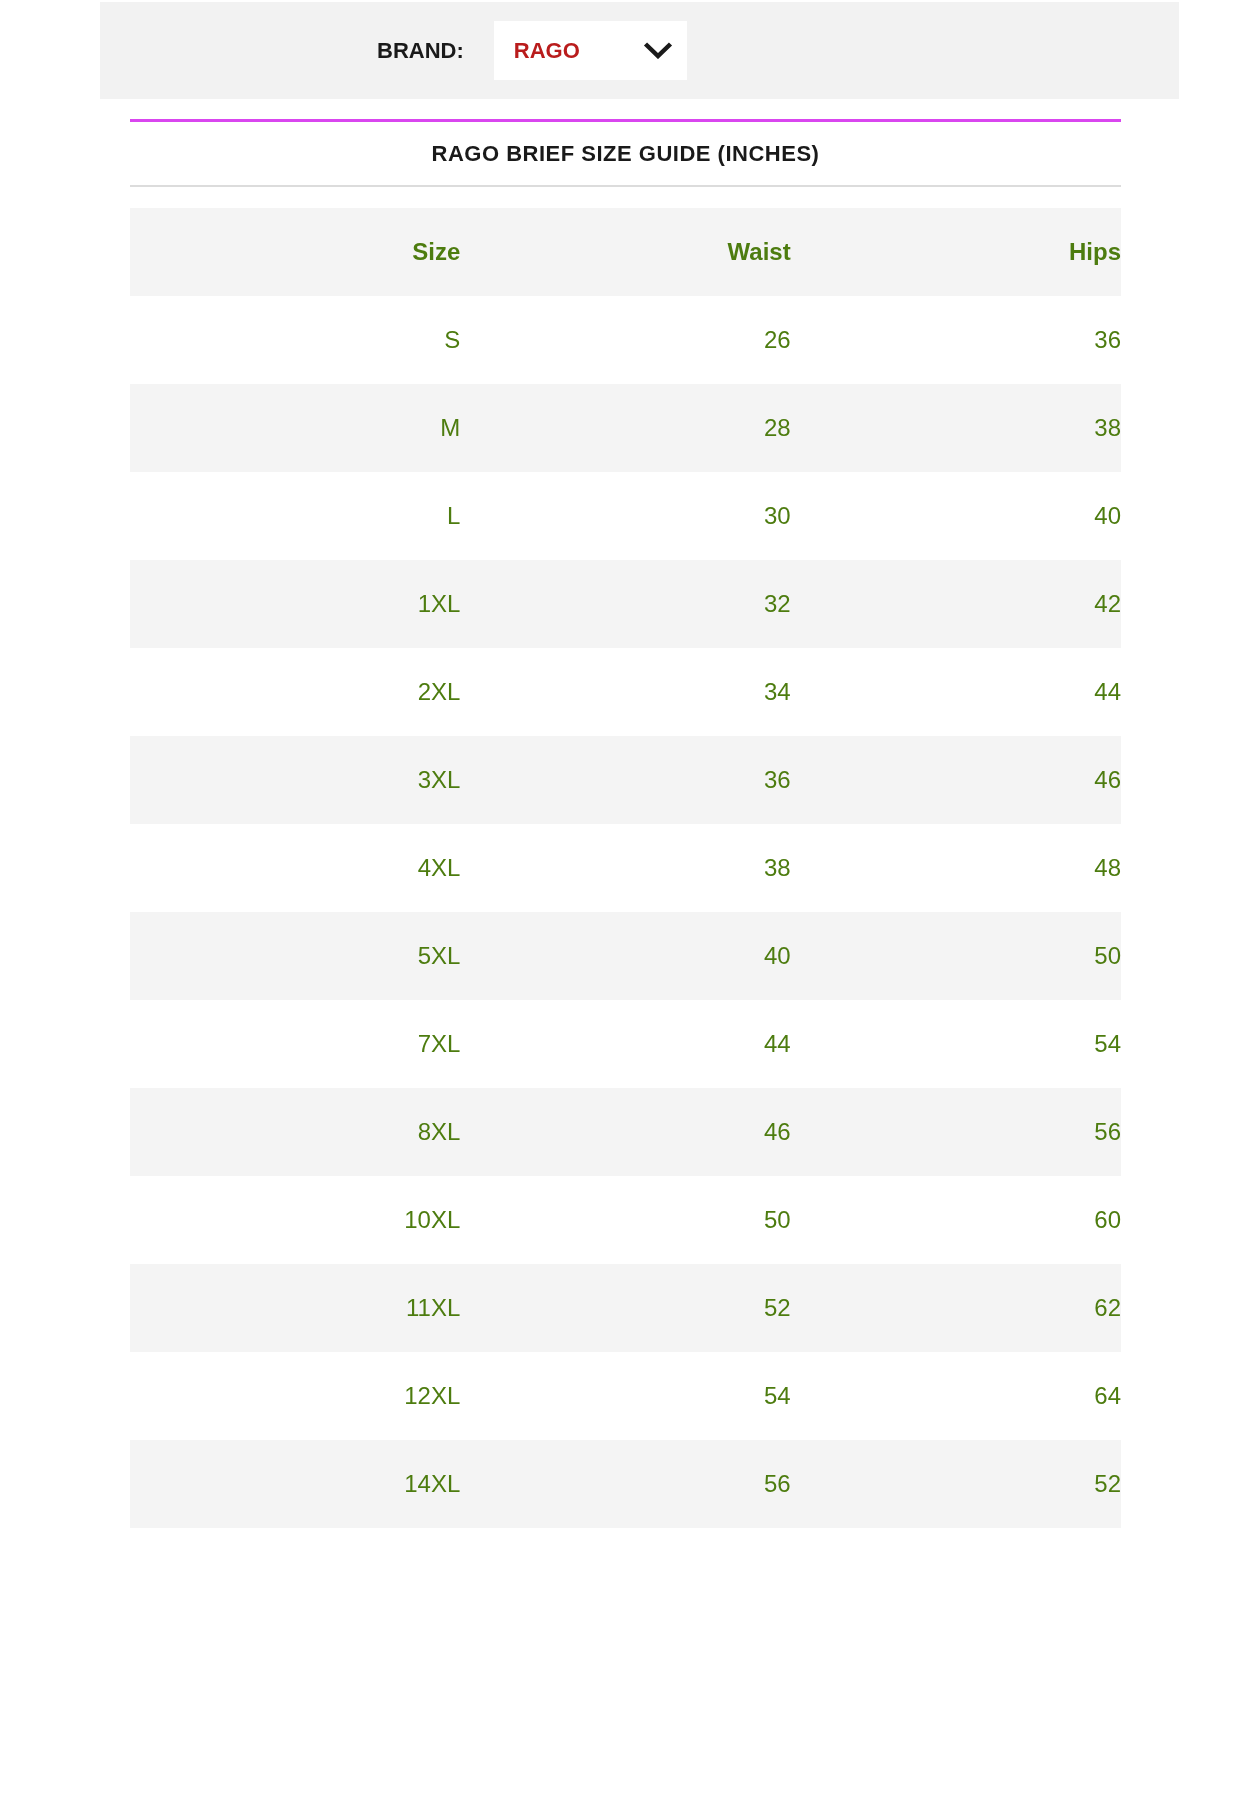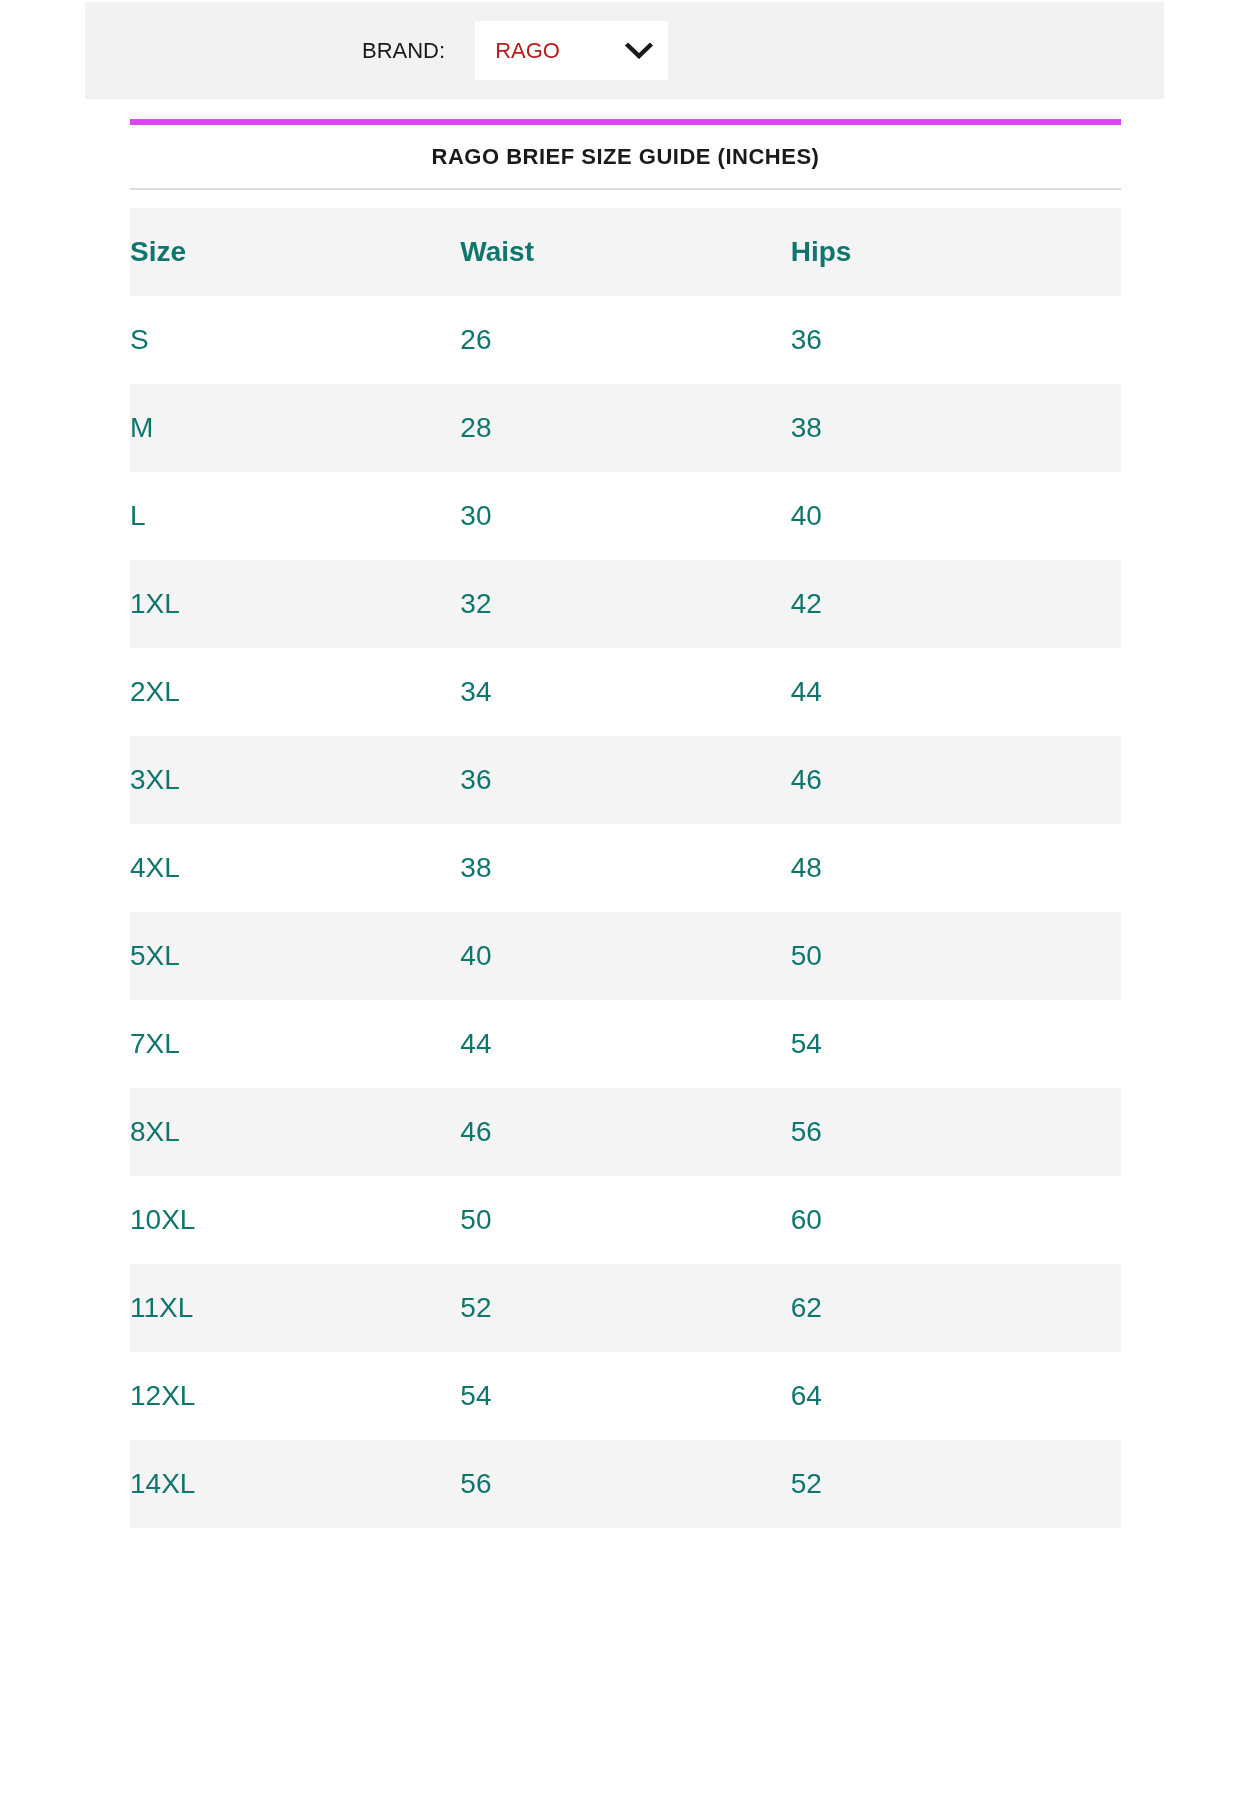--- a/index.html
+++ b/index.html
@@ -12,27 +12,28 @@
     height: 1800px;
     background: #ffffff;
     font-family: "Liberation Sans", sans-serif;
     color: #1a1a1a;
     overflow: hidden;
   }
 
   
   .topbar {
     position: absolute;
-    left: 85px;
+    left: 100px;
     top: 2px;
     width: 1079px;
     height: 97px;
     background: #f2f2f2;
     display: flex;
     align-items: center;
+    font-weight: bold;
   }
   .brand-label {
     margin-left: 277px;
     font-size: 22px;
     color: #1a1a1a;
     white-space: nowrap;
   }
   .brand-select {
     margin-left: 30px;
     width: 193px;
@@ -51,21 +52,21 @@
   }
   .chevron svg { display: block; }
 
   
   .title-block {
     position: absolute;
     left: 130px;
     top: 119px;
     width: 991px;
     height: 63px;
-    border-top: 6px solid #d946ef;
+    border-top: 3px solid #d946ef;
     border-bottom: 2px solid #dcdcdc;
     display: flex;
     align-items: center;
     justify-content: center;
     font-size: 22px;
     font-weight: bold;
     letter-spacing: 0.5px;
     text-transform: uppercase;
   }
 
@@ -78,24 +79,24 @@
   }
   table.size-table {
     width: 100%;
     border-collapse: collapse;
     table-layout: fixed;
   }
   .size-table th,
   .size-table td {
     height: 88px;
     padding: 0;
-    text-align: left;
+    text-align: right;
     vertical-align: middle;
-    font-size: 28px;
-    color: #0f766e;
+    font-size: 24px;
+    color: #4d7c0f;
   }
   .size-table thead th {
     background: #f4f4f4;
     font-weight: bold;
   }
   .size-table tbody td { font-weight: normal; }
   .size-table tbody tr:nth-child(even) { background: #f4f4f4; }
 </style>
 </head>
 <body>

